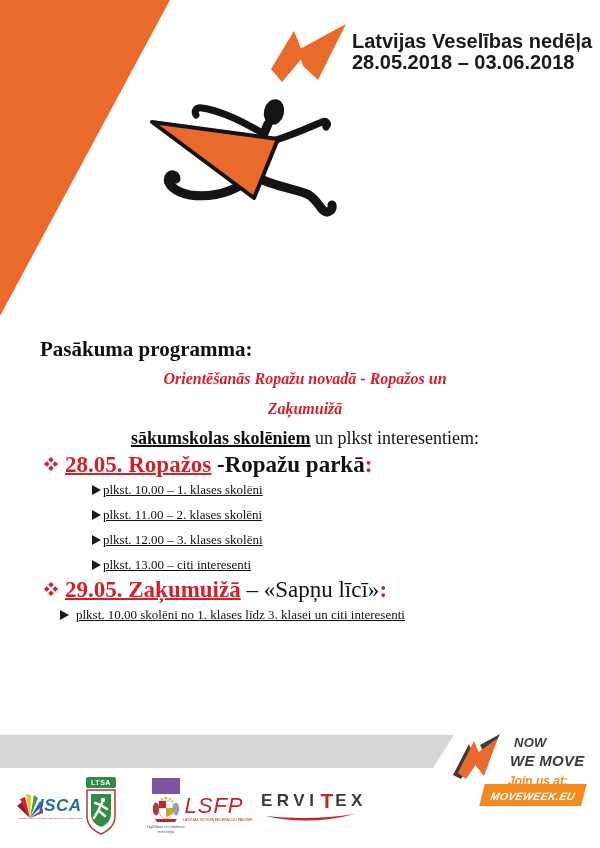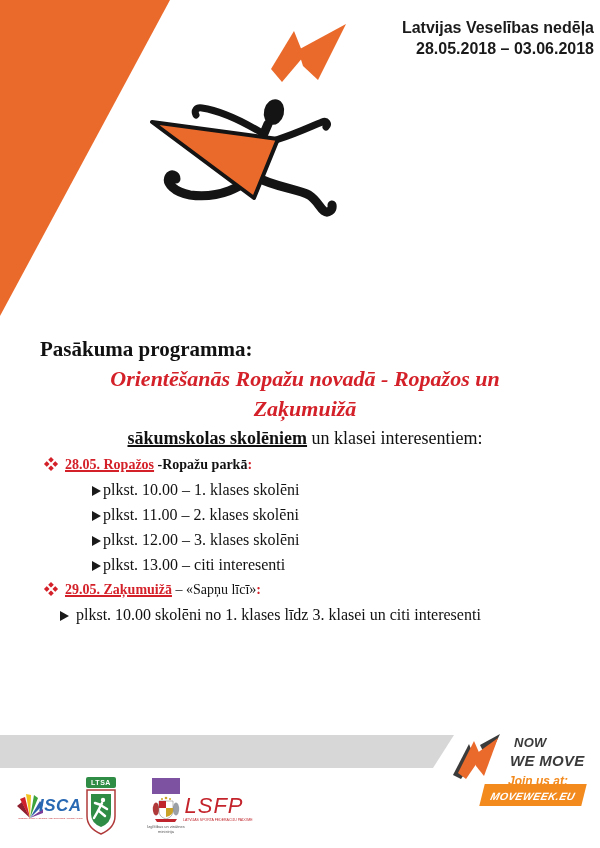--- a/index.html
+++ b/index.html
@@ -13,54 +13,54 @@
   
   .corner-tri {
     position:absolute; left:0; top:0; width:170px; height:316px;
     background:#EA6A2B;
     clip-path:polygon(0 0, 100% 0, 0 100%);
   }
 
   
   .header-mark { position:absolute; left:268px; top:22px; width:80px; height:62px; }
   .header-text {
-    position:absolute; left:352px; top:17px; width:242px; text-align:right;
+    position:absolute; left:352px; top:31px; width:242px; text-align:left;
     font-family:"Liberation Sans","DejaVu Sans",sans-serif;
-    font-weight:bold; font-size:16px; line-height:21px; color:#1a1a1a;
+    font-weight:bold; font-size:20px; line-height:21px; color:#1a1a1a;
   }
 
   
   .runner { position:absolute; left:138px; top:95px; width:218px; height:148px; }
 
   
   .content { position:absolute; left:40px; top:336px; width:530px; }
   .prog-heading { font-size:21px; font-weight:bold; line-height:26px; margin-bottom:2px; }
   .event-title {
     text-align:center; color:#D42129; font-weight:bold; font-style:italic;
-    font-size:22px; line-height:30px;
+    font-size:16px; line-height:30px;
   }
   .audience { text-align:center; font-size:18px; line-height:24px; margin:2px 0; }
   .aud-bold { font-weight:bold; text-decoration:underline; text-decoration-thickness:2px; }
 
-  .sec-header { position:relative; padding-left:25px; font-size:14px; font-weight:bold; line-height:25px; }
+  .sec-header { position:relative; padding-left:25px; font-size:23px; font-weight:bold; line-height:25px; }
   .red-ul { color:#D42129; text-decoration:underline; text-decoration-thickness:2px; }
   .red-txt { color:#D42129; }
   .loc-normal { font-weight:normal; }
 
   .diamond-bullet {
     position:absolute; left:6px; top:7px; width:10px; height:10px;
     background:#D42129; transform:rotate(45deg); display:inline-block;
   }
   .diamond-bullet::before, .diamond-bullet::after {
     content:""; position:absolute; background:#fff;
   }
   .diamond-bullet::before { left:4px; top:-1px; width:2px; height:12px; }
   .diamond-bullet::after  { top:4px; left:-1px; height:2px; width:12px; }
 
-  .item { position:relative; padding-left:52px; font-size:16px; line-height:25px; }
+  .item { position:relative; padding-left:52px; font-size:13px; line-height:25px;text-decoration:underline; }
   .item.wrap { padding-left:20px; text-indent:-0px; }
   .arrow-bullet {
     display:inline-block; width:0; height:0; margin-right:2px;
     border-left:9px solid #1a1a1a; border-top:5px solid transparent;
     border-bottom:5px solid transparent; vertical-align:-1px;
   }
   .item.wrap .arrow-bullet { margin-right:7px; }
 
   
   .gray-band {
@@ -138,21 +138,21 @@
 
   <div class="content">
     <p class="prog-heading">Pasākuma programma:</p>
 
     <div class="event-title">
       <div>Orientēšanās Ropažu novadā - Ropažos un</div>
       <div>Zaķumuižā</div>
     </div>
 
     <p class="audience">
-      <span class="aud-bold">sākumskolas skolēniem</span><span> un klasei interesentiem:</span>
+      <span class="aud-bold">sākumskolas skolēniem</span><span> un plkst interesentiem:</span>
     </p>
 
     <div class="sec-header">
       <span class="diamond-bullet"></span>
       <span class="red-ul">28.05. Ropažos</span><span> -Ropažu parkā</span><span class="red-txt">:</span>
     </div>
     <div class="item"><span class="arrow-bullet"></span><span>plkst. 10.00 – 1. klases skolēni</span></div>
     <div class="item"><span class="arrow-bullet"></span><span>plkst. 11.00 – 2. klases skolēni</span></div>
     <div class="item"><span class="arrow-bullet"></span><span>plkst. 12.00 – 3. klases skolēni</span></div>
     <div class="item"><span class="arrow-bullet"></span><span>plkst. 13.00 – citi interesenti</span></div>
@@ -227,14 +227,22 @@
       <div>Izglītības un zinātnes</div>
       <div>ministrija</div>
     </div>
   </div>
 
   <div class="partner lsfp">
     <div class="lsfp-abbr">LSFP</div>
     <div class="lsfp-tag">LATVIJAS SPORTA FEDERĀCIJU PADOME</div>
   </div>
 
+  <div class="partner ervitex">
+    <div class="erv-line">
+      <span>ERVI</span><span class="erv-t">T</span><span>EX</span>
+    </div>
+    <svg class="erv-swoosh" width="96" height="10" viewBox="0 0 96 10">
+      <path d="M3,3 Q48,13 93,1 Q48,8 3,3 Z" fill="#C0272D"></path>
+    </svg>
+  </div>
 
 </div>
 
 </body></html>

